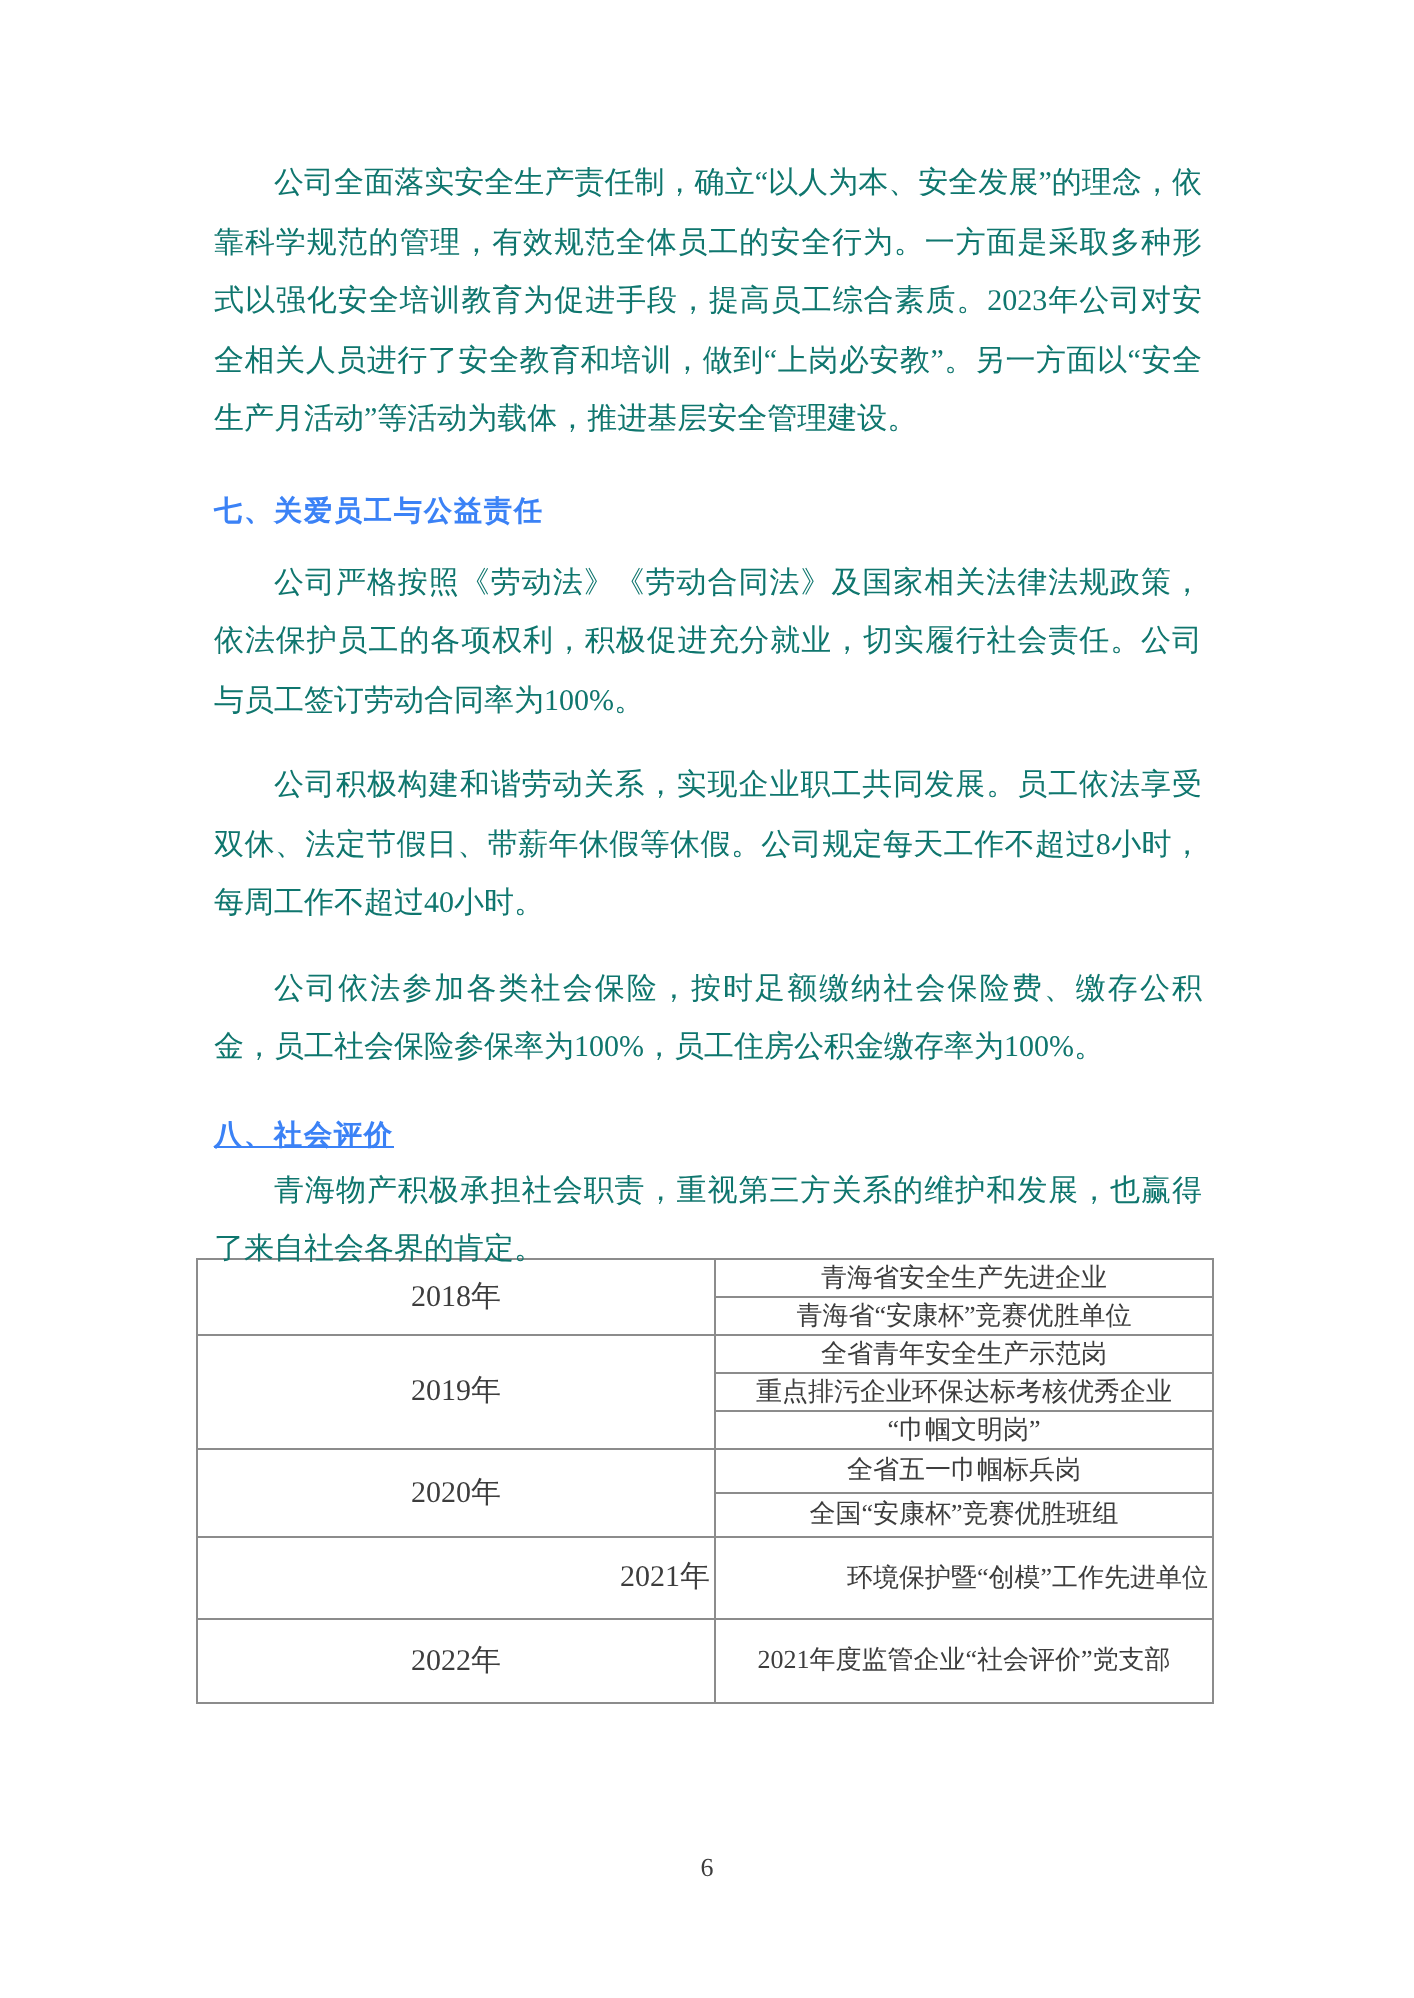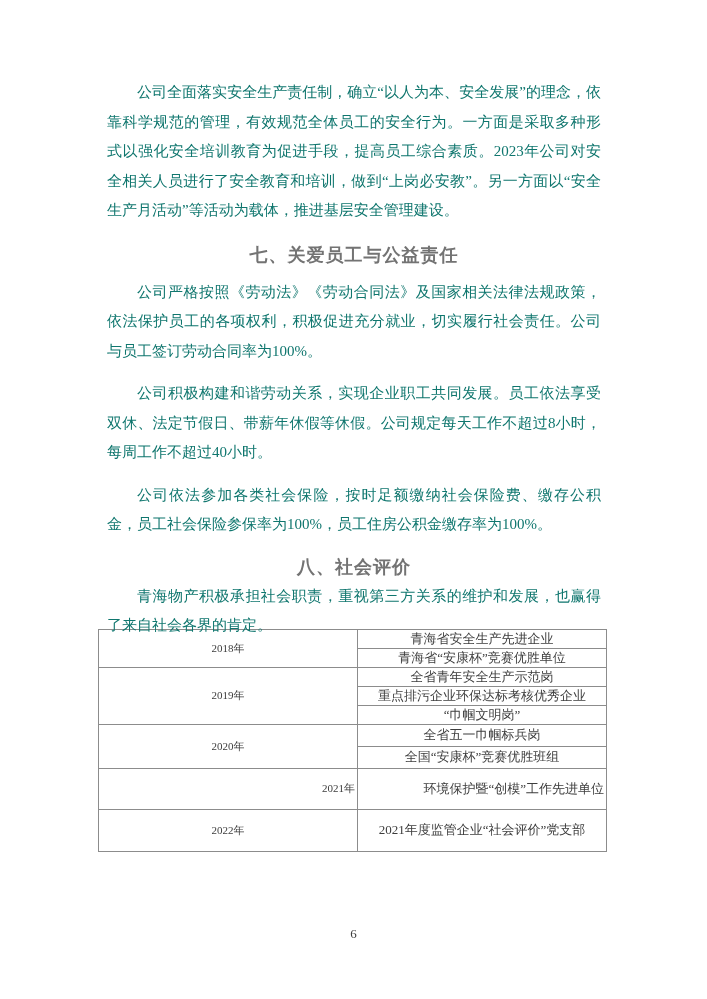--- a/index.html
+++ b/index.html
@@ -22,48 +22,48 @@
   p.body {
     font-size: 15px;
     line-height: 29.5px;
     text-indent: 2em;
     text-align: justify;
     margin: 0 0 13px 0;
     color: #0f766e;
   }
   h2.section-title {
     font-family: "Liberation Sans", sans-serif;
-    font-size: 18px;
+    font-size: 14px;
     line-height: 26px;
     font-weight: bold;
-    text-align: center;
-    color: #737373;
+    text-align: left;
+    color: #3b82f6;
     letter-spacing: 1px;
   }
   h2.first { margin: 16px 0 10px 0; }
-  h2.second { margin: 14px 0 2px 0; }
+  h2.second { margin: 14px 0 2px 0; text-decoration: underline; }
   p.pre-table { margin-bottom: 0; }
   table.awards {
     border-collapse: collapse;
     table-layout: fixed;
     width: 508px;
     margin-left: -9px;
     margin-top: -12px;
     font-size: 13px;
     color: #3d3d3d;
   }
   table.awards td {
     border: 1px solid #8c8c8c;
     padding: 0 2px;
     text-align: center;
     vertical-align: middle;
     overflow: hidden;
     white-space: nowrap;
   }
-  td.year-cell { font-size: 11px; }
+  td.year-cell { font-size: 15px; }
   col.c-year  { width: 259px; }
   col.c-award { width: 249px; }
   tr.r18 td { height: 18px; }
   tr.r19 td { height: 16px; }
   tr.r20 td { height: 21px; }
   tr.r21 td { height: 40px; text-align: right; }
   tr.r22 td { height: 41px; }
   .footer {
     position: absolute;
     top: 926px; left: 0; width: 707px;

